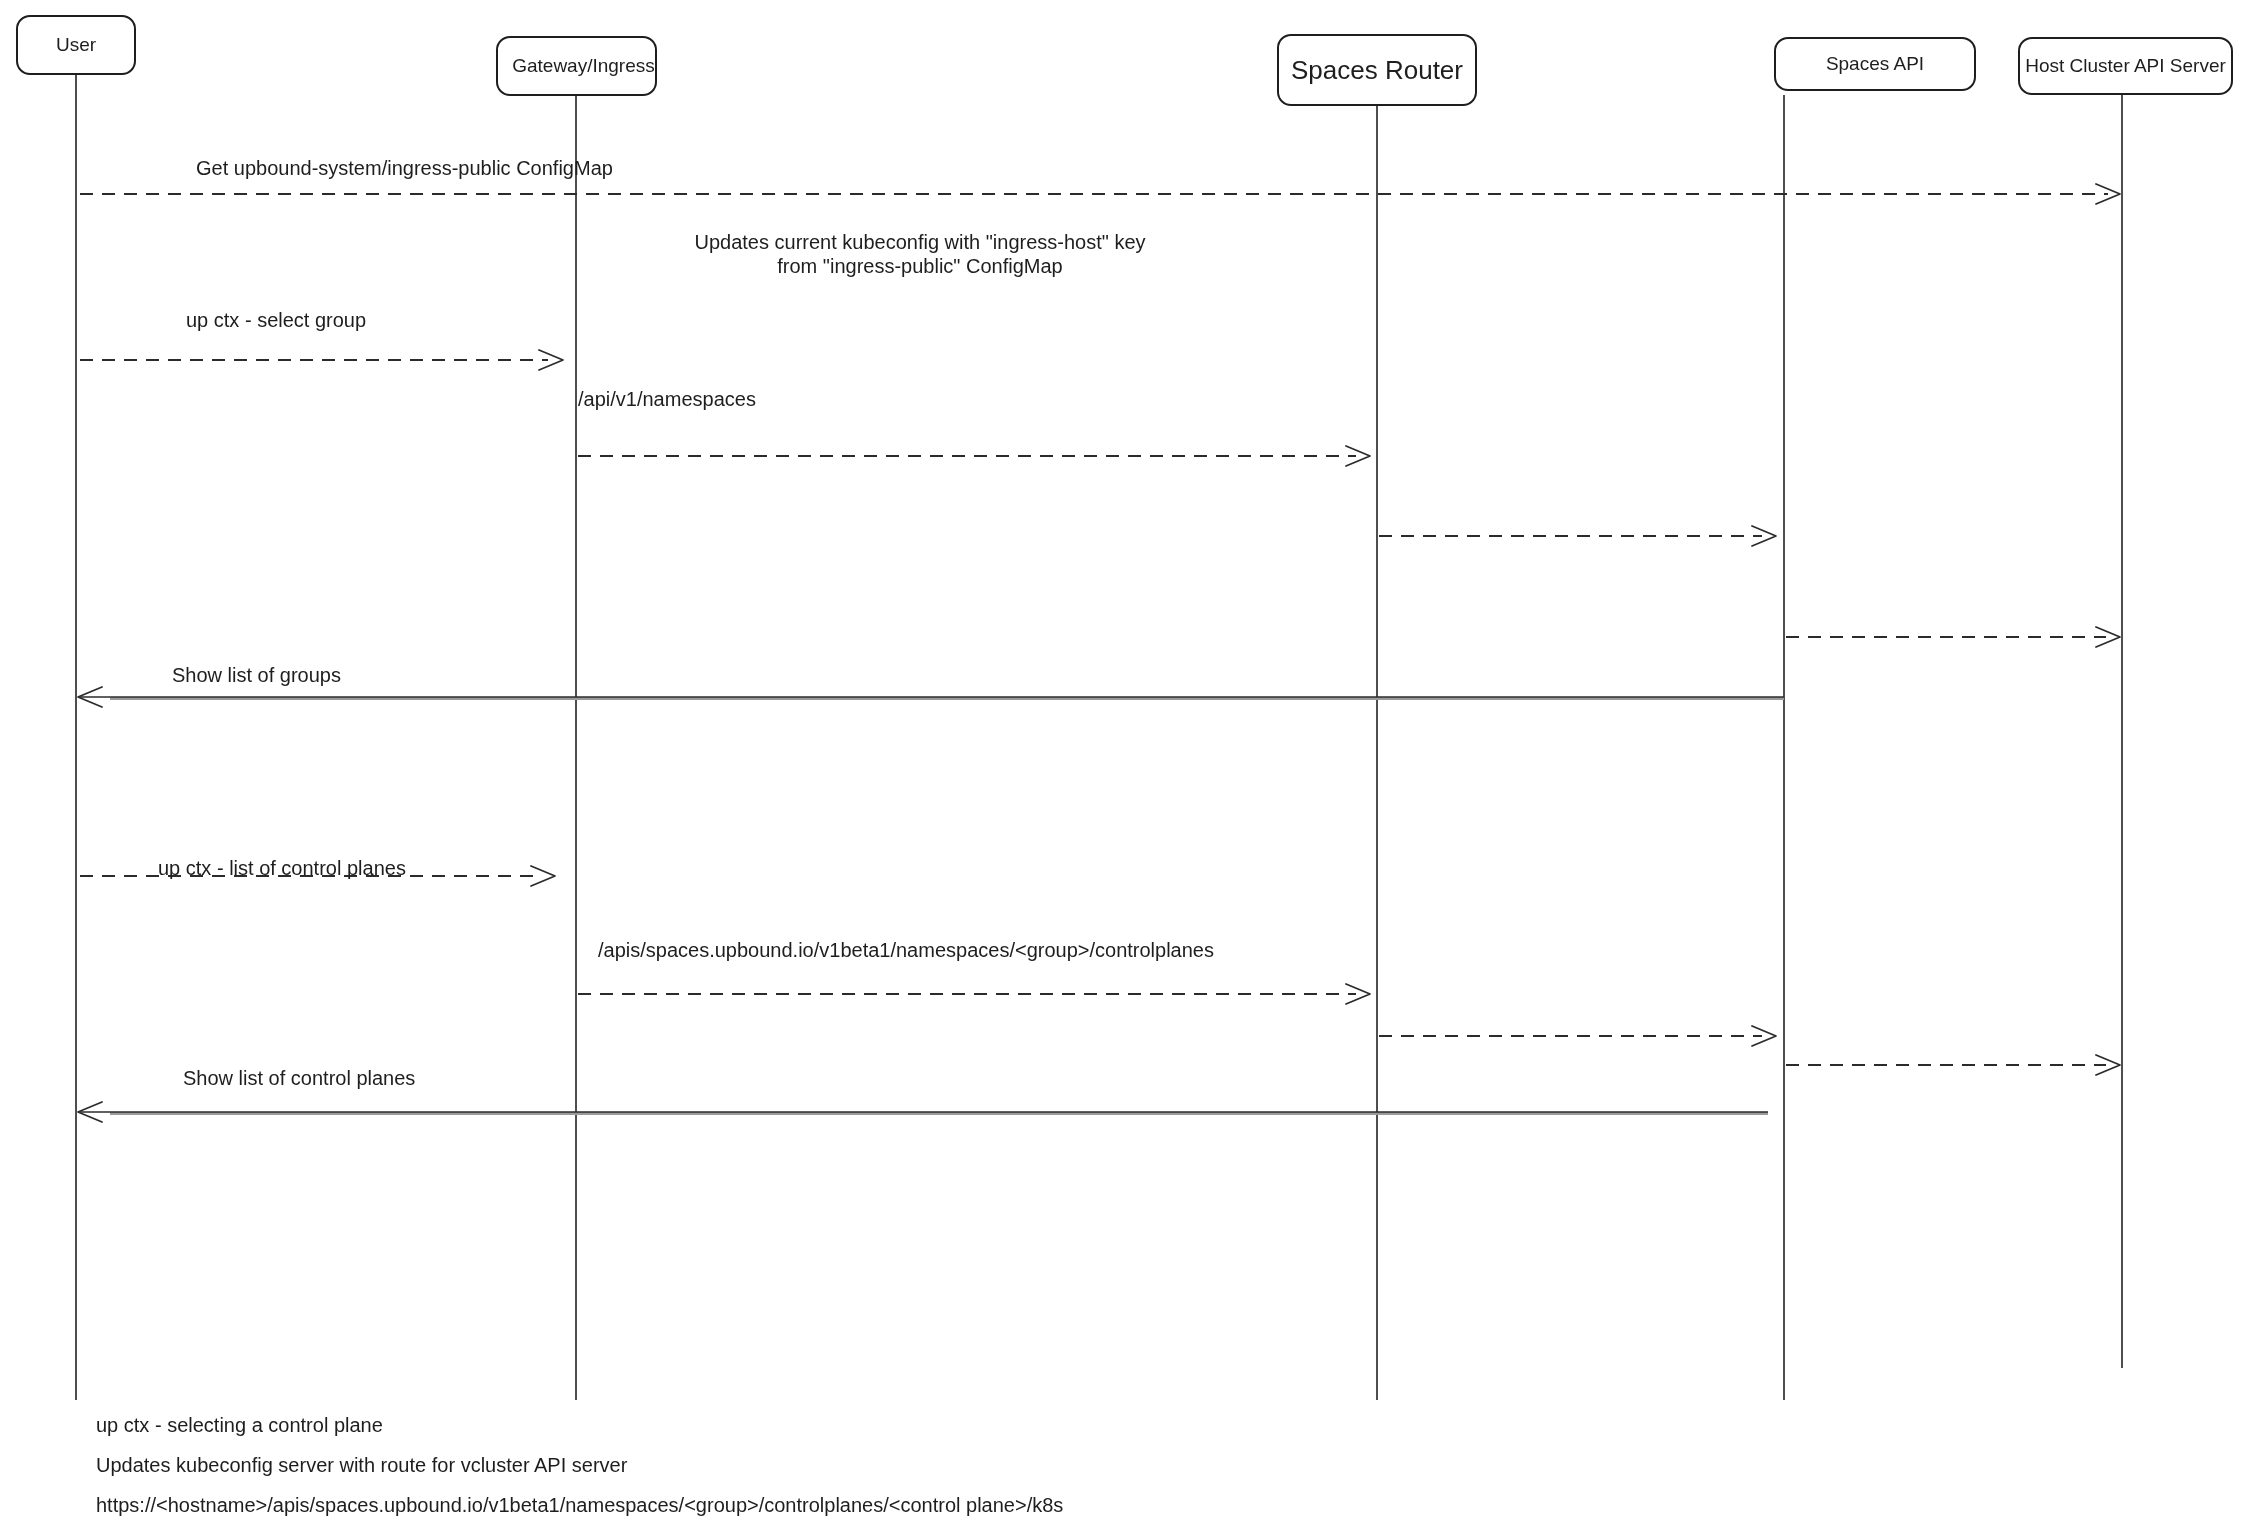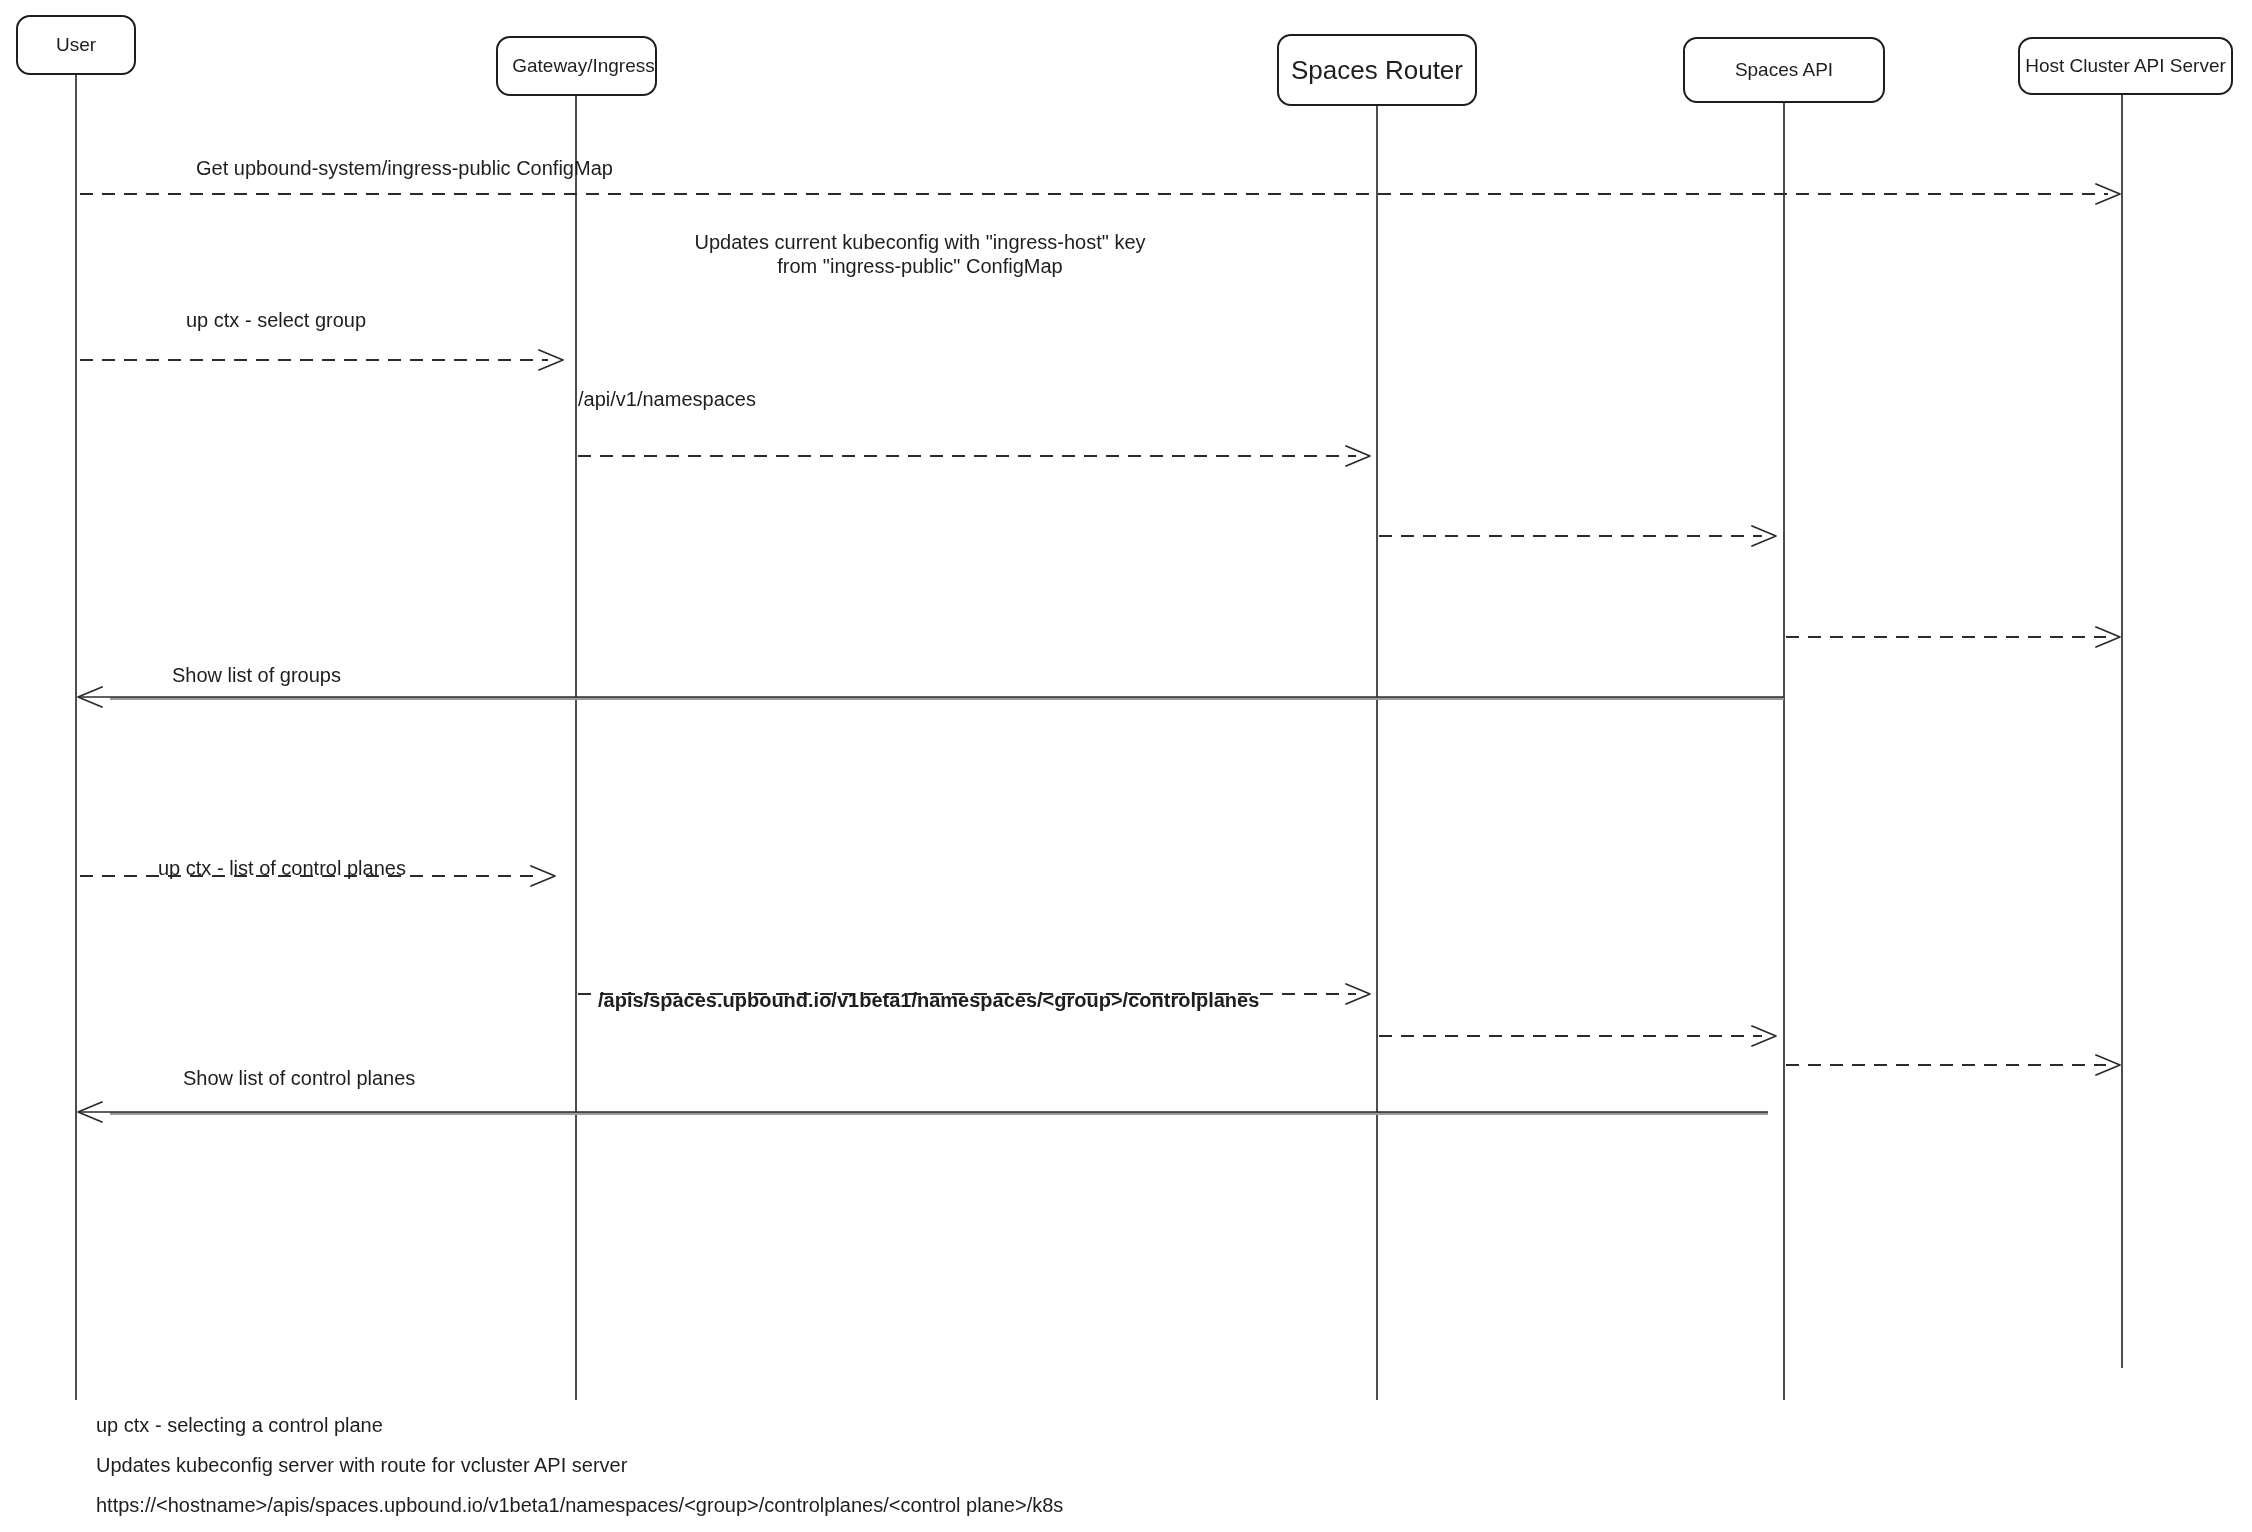--- a/index.html
+++ b/index.html
@@ -166,21 +166,21 @@
 
   <div class="actor-box" style="left:16px; top:15px; width:120px; height:60px;">
     <span>User</span>
   </div>
   <div class="actor-box" style="left:496px; top:36px; width:161px; height:60px;padding-left:14px;">
     <span>Gateway/Ingress</span>
   </div>
   <div class="actor-box big" style="left:1277px; top:34px; width:200px; height:72px;">
     <span>Spaces Router</span>
   </div>
-  <div class="actor-box" style="left:1683px; top:37px; width:202px; height:66px;">
+  <div class="actor-box" style="left:1774px; top:37px; width:202px; height:54px;">
     <span>Spaces API</span>
   </div>
   <div class="actor-box" style="left:2018px; top:37px; width:215px; height:58px;">
     <span>Host Cluster API Server</span>
   </div>
 
   <div class="lbl" style="left:196px; top:156px;">Get upbound-system/ingress-public ConfigMap</div>
 
   <div class="note" style="left:920px; top:230px;">
     <div>Updates current kubeconfig with "ingress-host" key</div>
@@ -188,21 +188,21 @@
   </div>
 
   <div class="lbl" style="left:186px; top:308px;">up ctx - select group</div>
 
   <div class="lbl" style="left:578px; top:387px;">/api/v1/namespaces</div>
 
   <div class="lbl" style="left:172px; top:663px;">Show list of groups</div>
 
   <div class="lbl" style="left:158px; top:808px;margin-top:48px;">up ctx - list of control planes</div>
 
-  <div class="lbl" style="left:598px; top:988px;font-weight:bold;">/apis/spaces.upbound.io/v1beta1/namespaces/&lt;group&gt;/controlplanes</div>
+  <div class="lbl" style="left:598px; top:938px;">/apis/spaces.upbound.io/v1beta1/namespaces/&lt;group&gt;/controlplanes</div>
 
   <div class="lbl" style="left:183px; top:1066px;">Show list of control planes</div>
 
   <div class="footer-line" style="left:96px; top:1414px;">up ctx - selecting a control plane</div>
   <div class="footer-line" style="left:96px; top:1454px;">Updates kubeconfig server with route for vcluster API server</div>
   <div class="footer-line" style="left:96px; top:1494px;">https://&lt;hostname&gt;/apis/spaces.upbound.io/v1beta1/namespaces/&lt;group&gt;/controlplanes/&lt;control plane&gt;/k8s</div>
 
 </div>
 
 </body></html>

